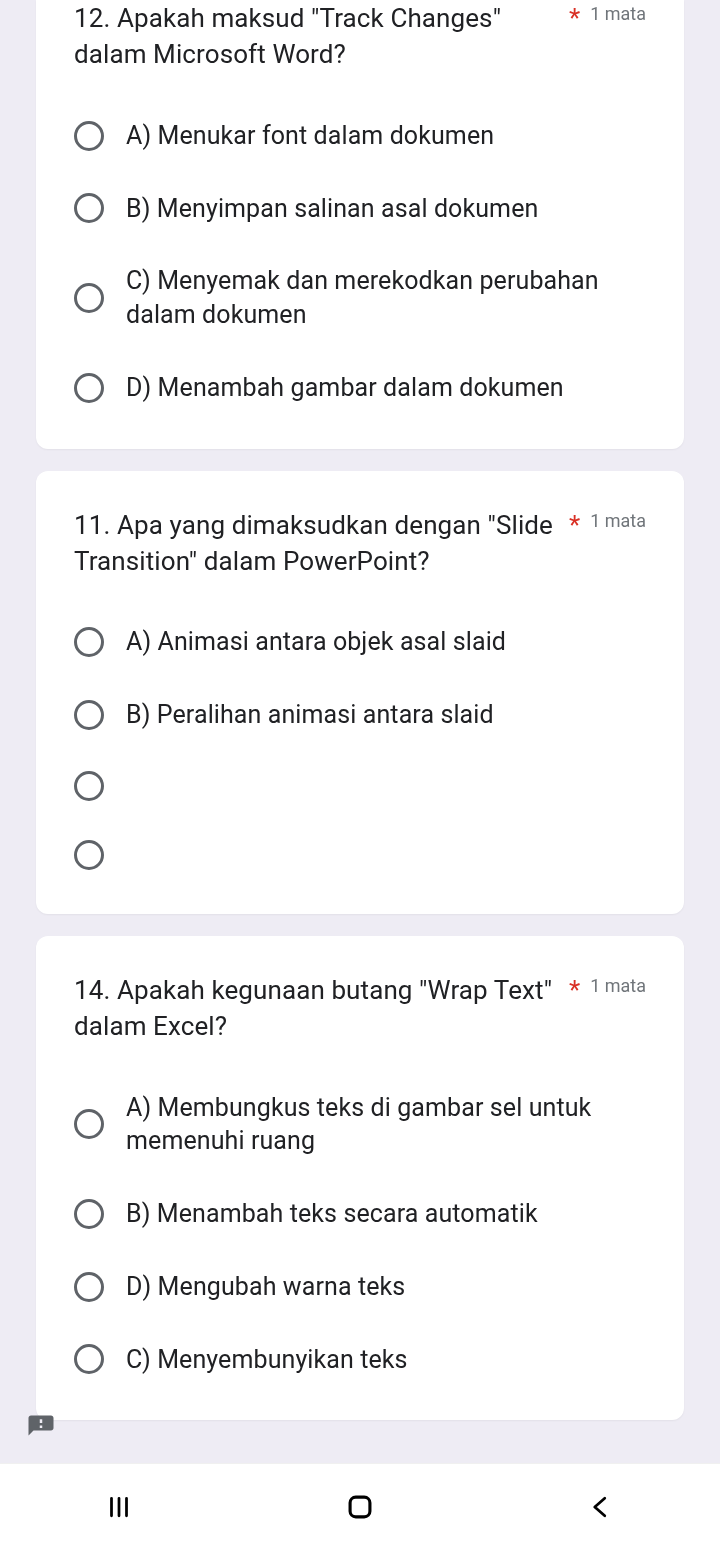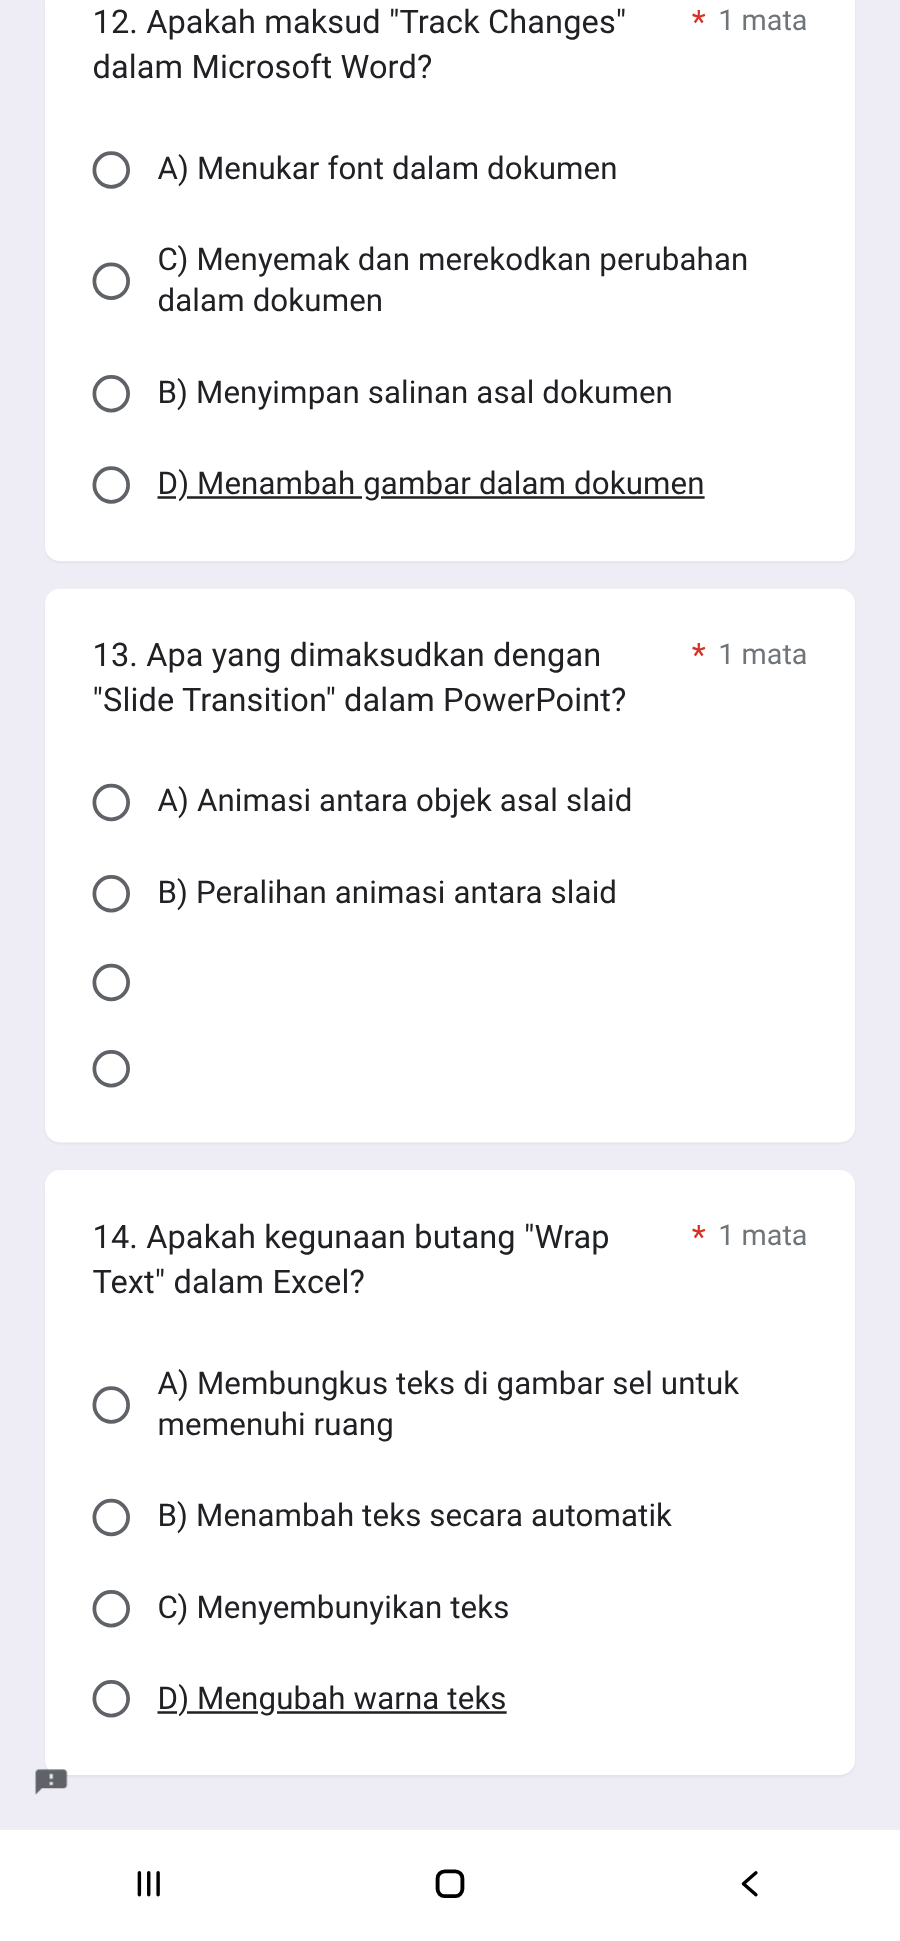--- a/index.html
+++ b/index.html
@@ -39,32 +39,32 @@
     letter-spacing: 0.1px;
   }
   .req-mark {
     color: #d93025;
     font-size: 26px;
     margin: 0 10px 0 12px;
     line-height: 1.4;
   }
   .points {
     color: #70757a;
-    font-size: 23px;
+    font-size: 18px;
     white-space: nowrap;
     line-height: 1.5;
   }
   .option {
     display: flex;
     align-items: center;
     gap: 22px;
     margin-bottom: 38px;
     margin-top: 39px;
   }
-  .option:last-child { margin-bottom: 0; text-decoration: underline; }
+  .option:last-child { margin-bottom: 0; }
   .radio {
     width: 30px;
     height: 30px;
     border: 3px solid #5f6368;
     border-radius: 50%;
     flex-shrink: 0;
   }
   .option-label {
     font-size: 25px;
     line-height: 1.35;
@@ -99,35 +99,35 @@
       <div class="question-text">12. Apakah maksud "Track Changes" dalam Microsoft Word?</div>
       <div class="req-mark">*</div>
       <div class="points">1 mata</div>
     </div>
     <div class="option">
       <div class="radio"></div>
       <div class="option-label">A) Menukar font dalam dokumen</div>
     </div>
     <div class="option">
       <div class="radio"></div>
-      <div class="option-label">C) Menyemak dan merekodkan perubahan dalam dokumen</div>
+      <div class="option-label">B) Menyimpan salinan asal dokumen</div>
     </div>
     <div class="option">
       <div class="radio"></div>
-      <div class="option-label">B) Menyimpan salinan asal dokumen</div>
+      <div class="option-label">C) Menyemak dan merekodkan perubahan dalam dokumen</div>
     </div>
     <div class="option">
       <div class="radio"></div>
       <div class="option-label">D) Menambah gambar dalam dokumen</div>
     </div>
   </div>
 
   <div class="card">
     <div class="question-head">
-      <div class="question-text">13. Apa yang dimaksudkan dengan "Slide Transition" dalam PowerPoint?</div>
+      <div class="question-text">11. Apa yang dimaksudkan dengan "Slide Transition" dalam PowerPoint?</div>
       <div class="req-mark">*</div>
       <div class="points">1 mata</div>
     </div>
     <div class="option">
       <div class="radio"></div>
       <div class="option-label">A) Animasi antara objek asal slaid</div>
     </div>
     <div class="option">
       <div class="radio"></div>
       <div class="option-label">B) Peralihan animasi antara slaid</div>
@@ -149,25 +149,25 @@
     <div class="option">
       <div class="radio"></div>
       <div class="option-label">A) Membungkus teks di gambar sel untuk memenuhi ruang</div>
     </div>
     <div class="option">
       <div class="radio"></div>
       <div class="option-label">B) Menambah teks secara automatik</div>
     </div>
     <div class="option">
       <div class="radio"></div>
-      <div class="option-label">C) Menyembunyikan teks</div>
+      <div class="option-label">D) Mengubah warna teks</div>
     </div>
     <div class="option">
       <div class="radio"></div>
-      <div class="option-label">D) Mengubah warna teks</div>
+      <div class="option-label">C) Menyembunyikan teks</div>
     </div>
   </div>
 
 </div>
 
 <div class="feedback-btn">
   <svg viewBox="0 0 24 24" width="30" height="30">
     <path fill="#5f6368" d="M20 2H4c-1.1 0-2 .9-2 2v14l4-4h14c1.1 0 2-.9 2-2V4c0-1.1-.9-2-2-2zm-7 10h-2v-2h2v2zm0-4h-2V5h2v3z"></path>
   </svg>
 </div>

